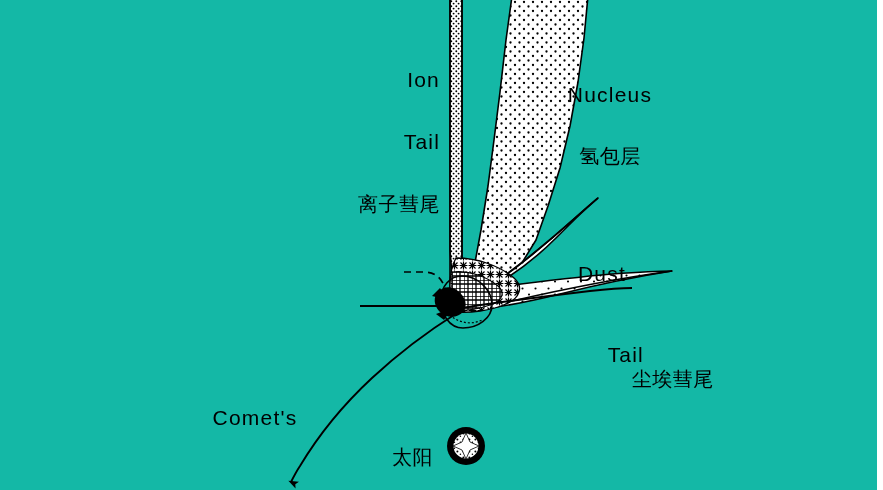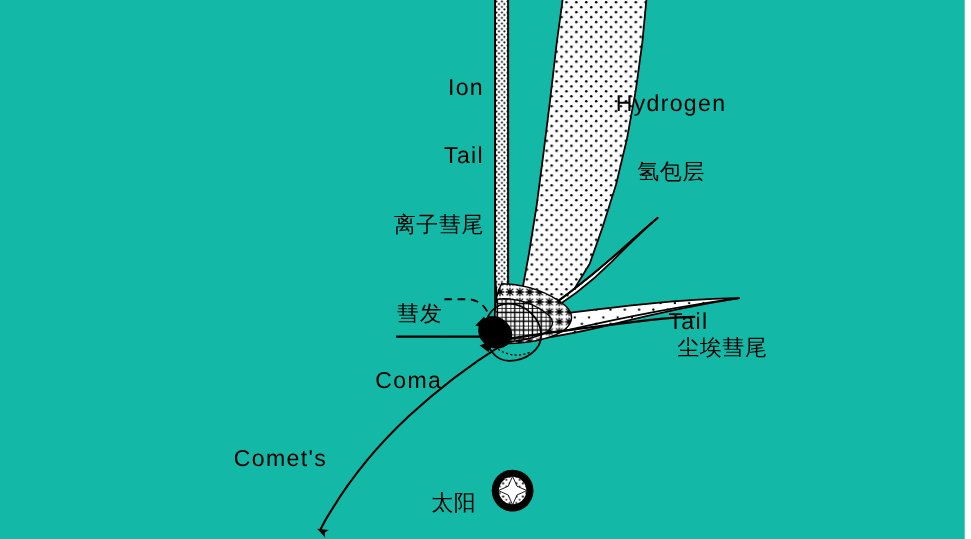--- a/index.html
+++ b/index.html
@@ -177,35 +177,32 @@
     </g>
   </svg>
 
   <div class="lbl ta-right" style="left:305px; top:30px; width:135px;">
     <span class="en row-inline">Ion</span>
     <span class="en row-inline">Tail</span>
     <span class="zh row-inline">离子彗尾</span>
   </div>
 
   <div class="lbl ta-center" style="left:530px; top:45px; width:160px;">
-    <span class="en row-inline">Hydrogen</span>
+    <span class="en row-inline">Nucleus</span>
     <span class="zh row-inline">氢包层</span>
   </div>
 
   <div class="lbl ta-left" style="left:578px; top:224px; width:190px;">
+    <span class="en row-inline">Dust</span>
     <span class="row-inline">
       <span class="en inline-pair">Tail</span>
-      <span class="zh inline-pair" style="margin-left:8px;">尘埃彗尾</span>
+      <span class="zh inline-pair" style="margin-left:24px;">尘埃彗尾</span>
     </span>
   </div>
 
-  <div class="lbl ta-right" style="left:280px; top:236px; width:122px;">
-    <span class="zh row-inline">彗发</span>
-    <span class="en row-inline">Coma</span>
-  </div>
 
   <div class="lbl ta-right" style="left:240px; top:294px; width:118px;">
   </div>
 
   <div class="lbl ta-center" style="left:190px; top:368px; width:130px;">
     <span class="en row-inline">Comet's</span>
     
   </div>
 
   <div class="lbl ta-left" style="left:392px; top:408px; width:70px;">

